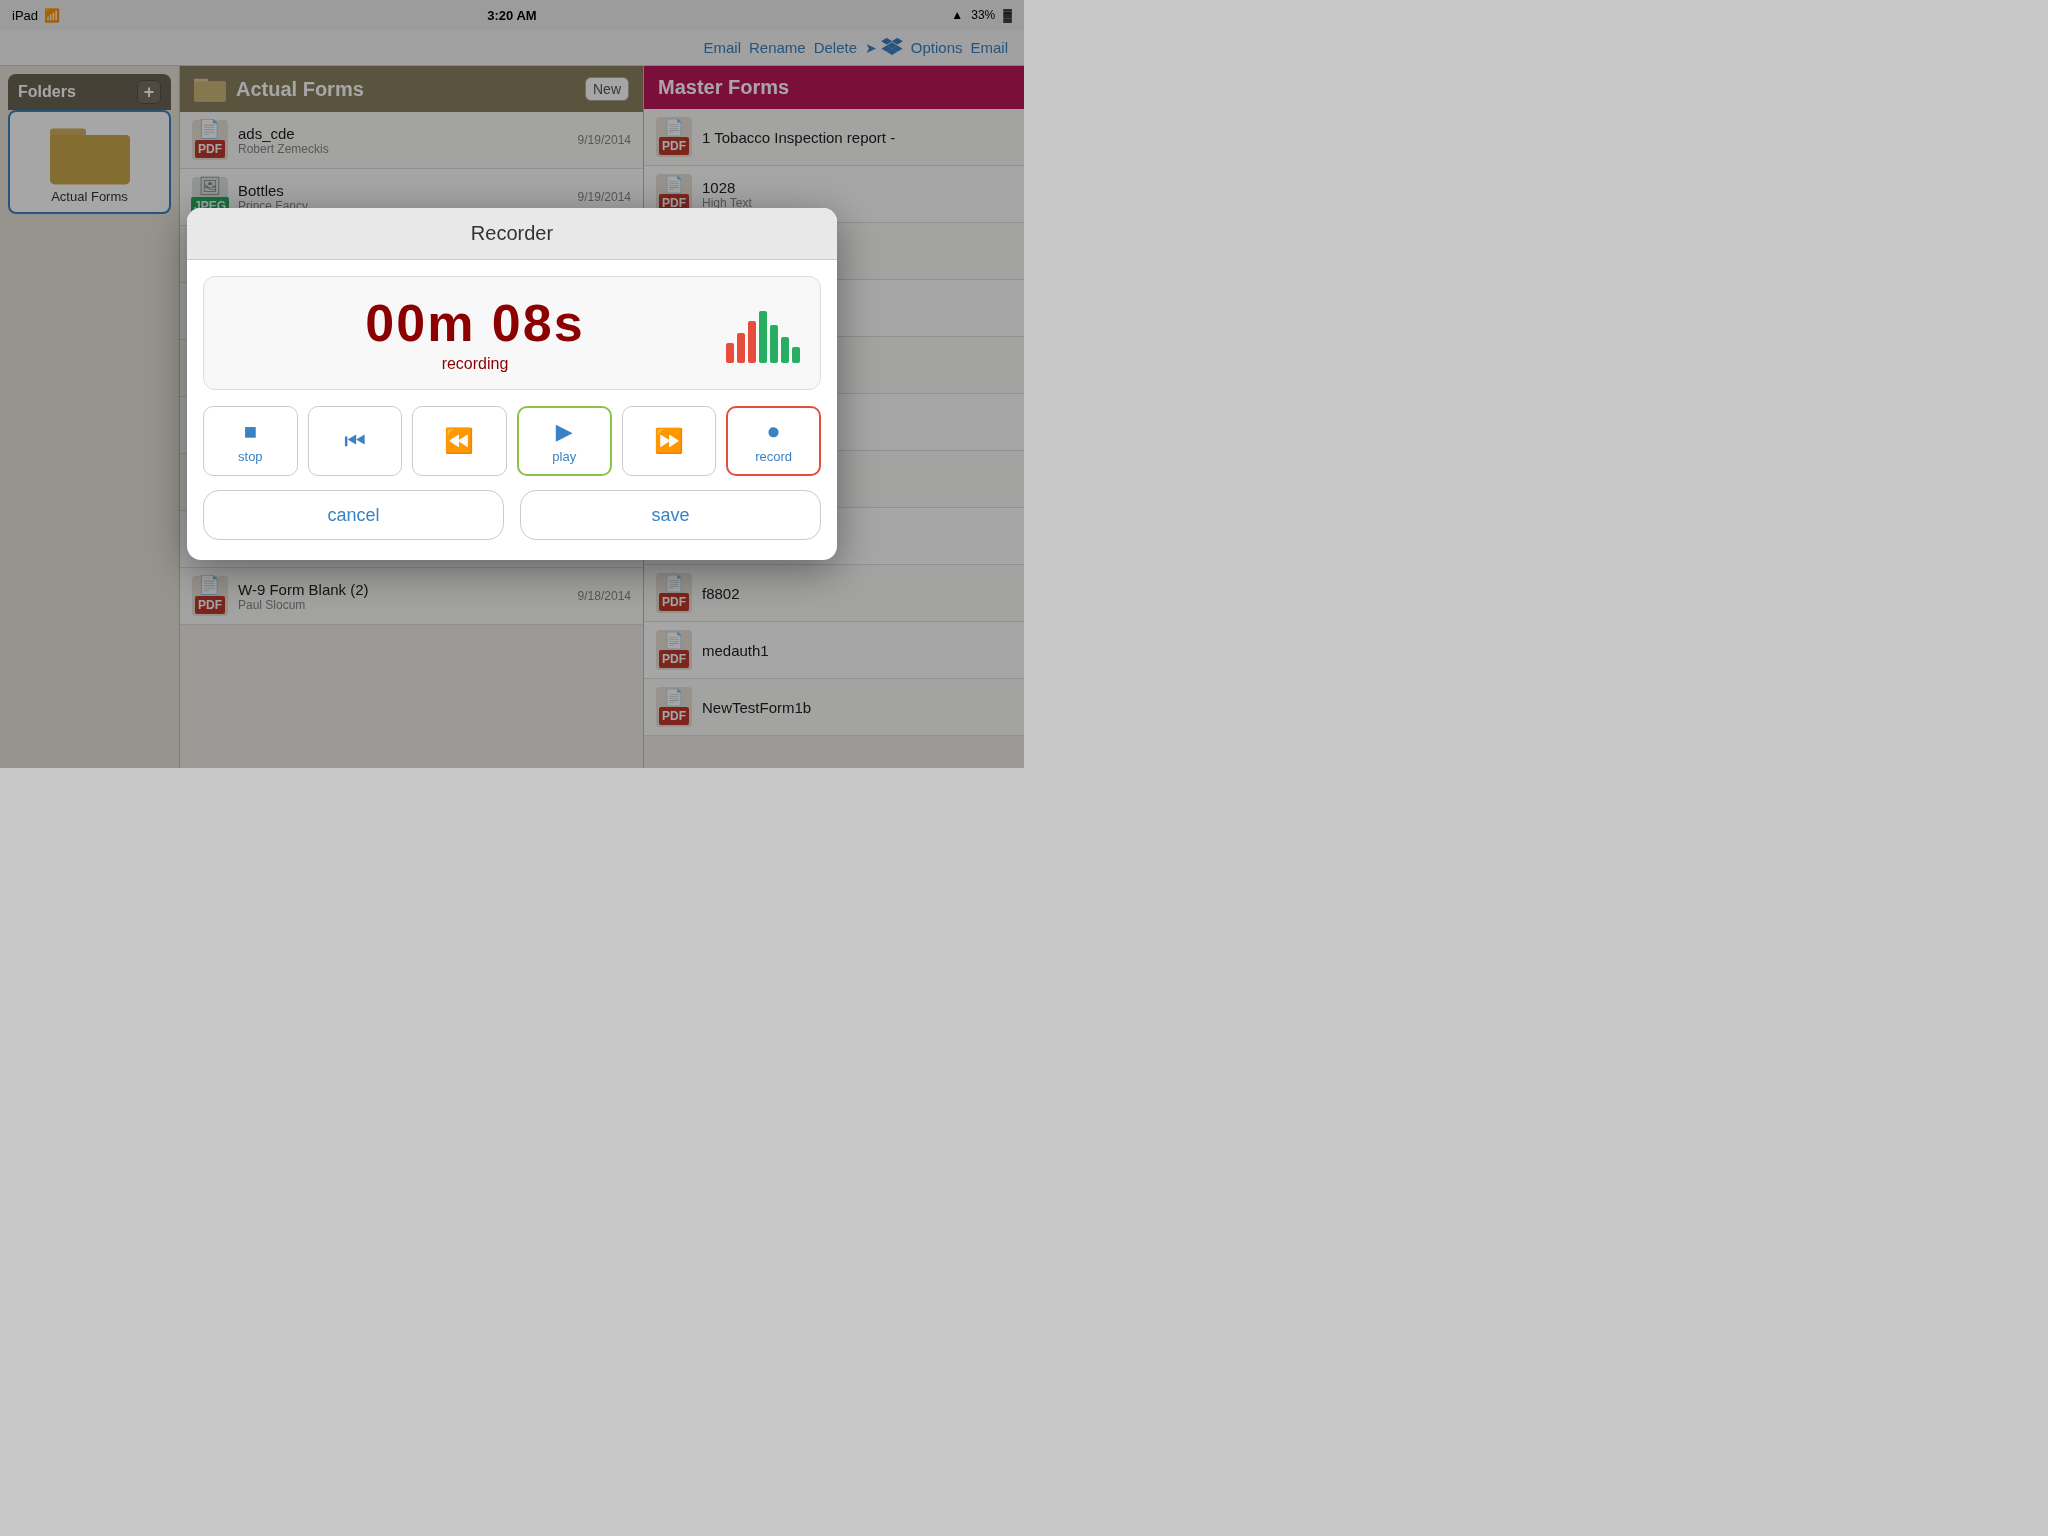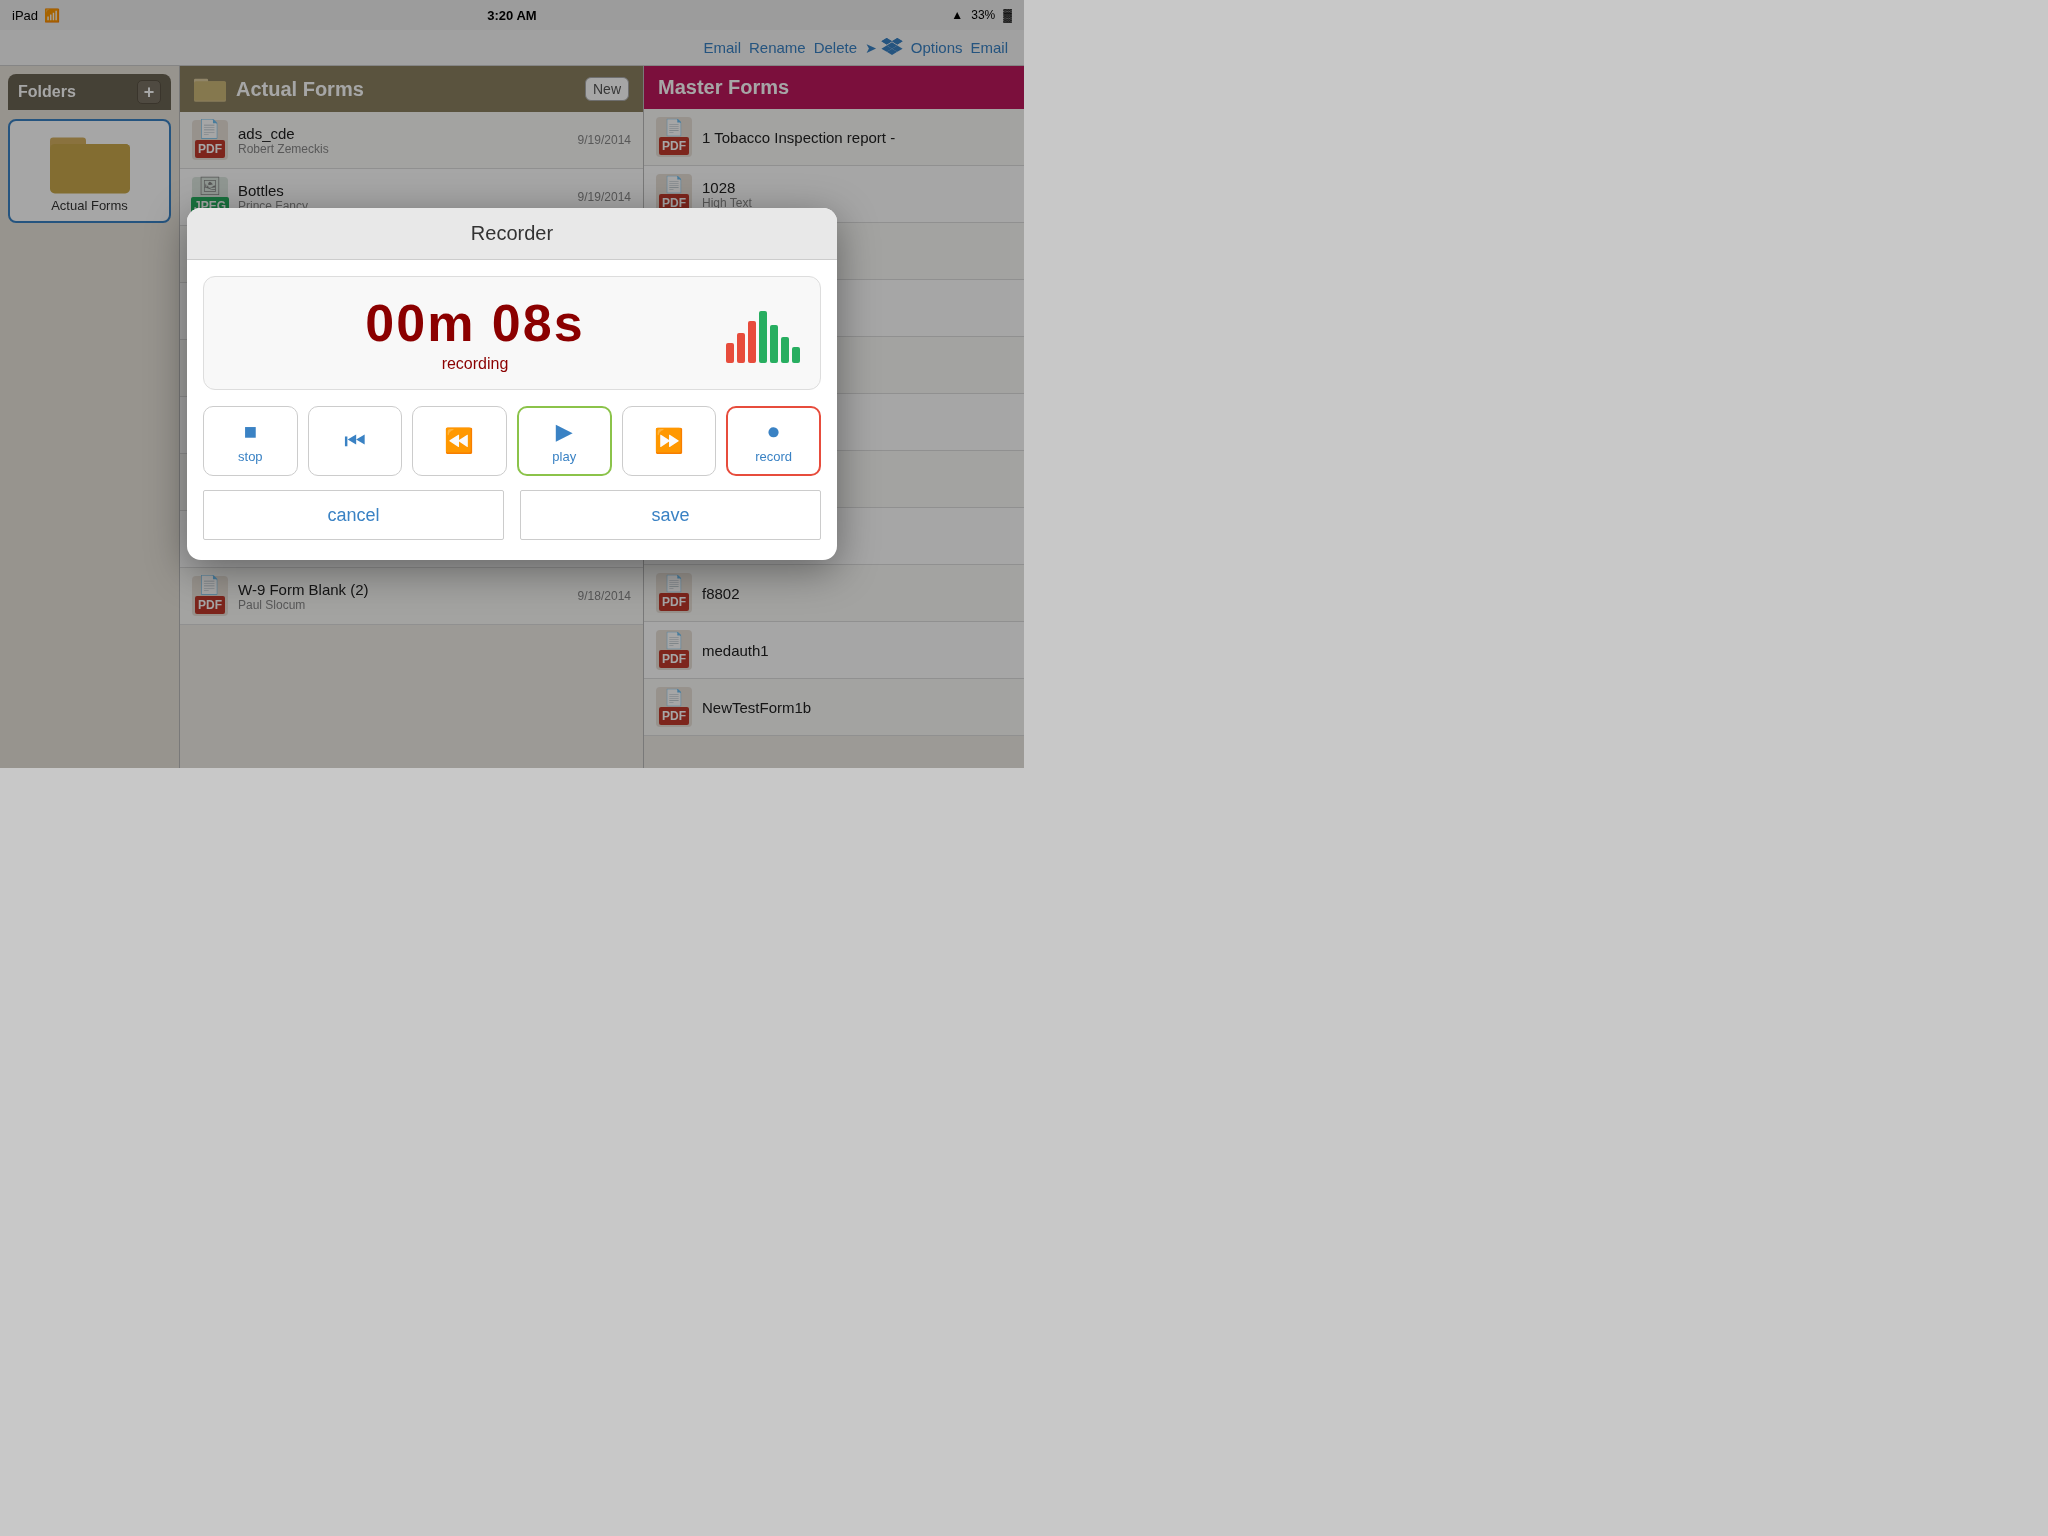--- a/index.html
+++ b/index.html
@@ -60,21 +60,21 @@
       padding: 8px;
     }
     .sidebar-header {
       display: flex;
       align-items: center;
       justify-content: space-between;
       background: #6b6453;
       color: white;
       padding: 6px 10px;
       border-radius: 8px 8px 0 0;
-      margin-bottom: 9px;
+      margin-bottom: 0;
       font-size: 16px;
       font-weight: 600;
     }
     .add-btn {
       background: #7a7264;
       border: 1px solid #5a5244;
       color: white;
       width: 24px;
       height: 24px;
       border-radius: 5px;
@@ -314,21 +314,21 @@
     .recorder-actions {
       display: flex;
       justify-content: center;
       gap: 16px;
       margin: 14px 16px 0 16px;
     }
     .action-btn {
       flex: 1;
       height: 50px;
       border: 1.5px solid #ccc;
-      border-radius: 2px;
+      border-radius: 16px;
       background: white;
       font-size: 18px;
       color: #3a82c4;
       cursor: pointer;
       font-weight: 400;
     }
   </style>
 </head>
 <body>
 

